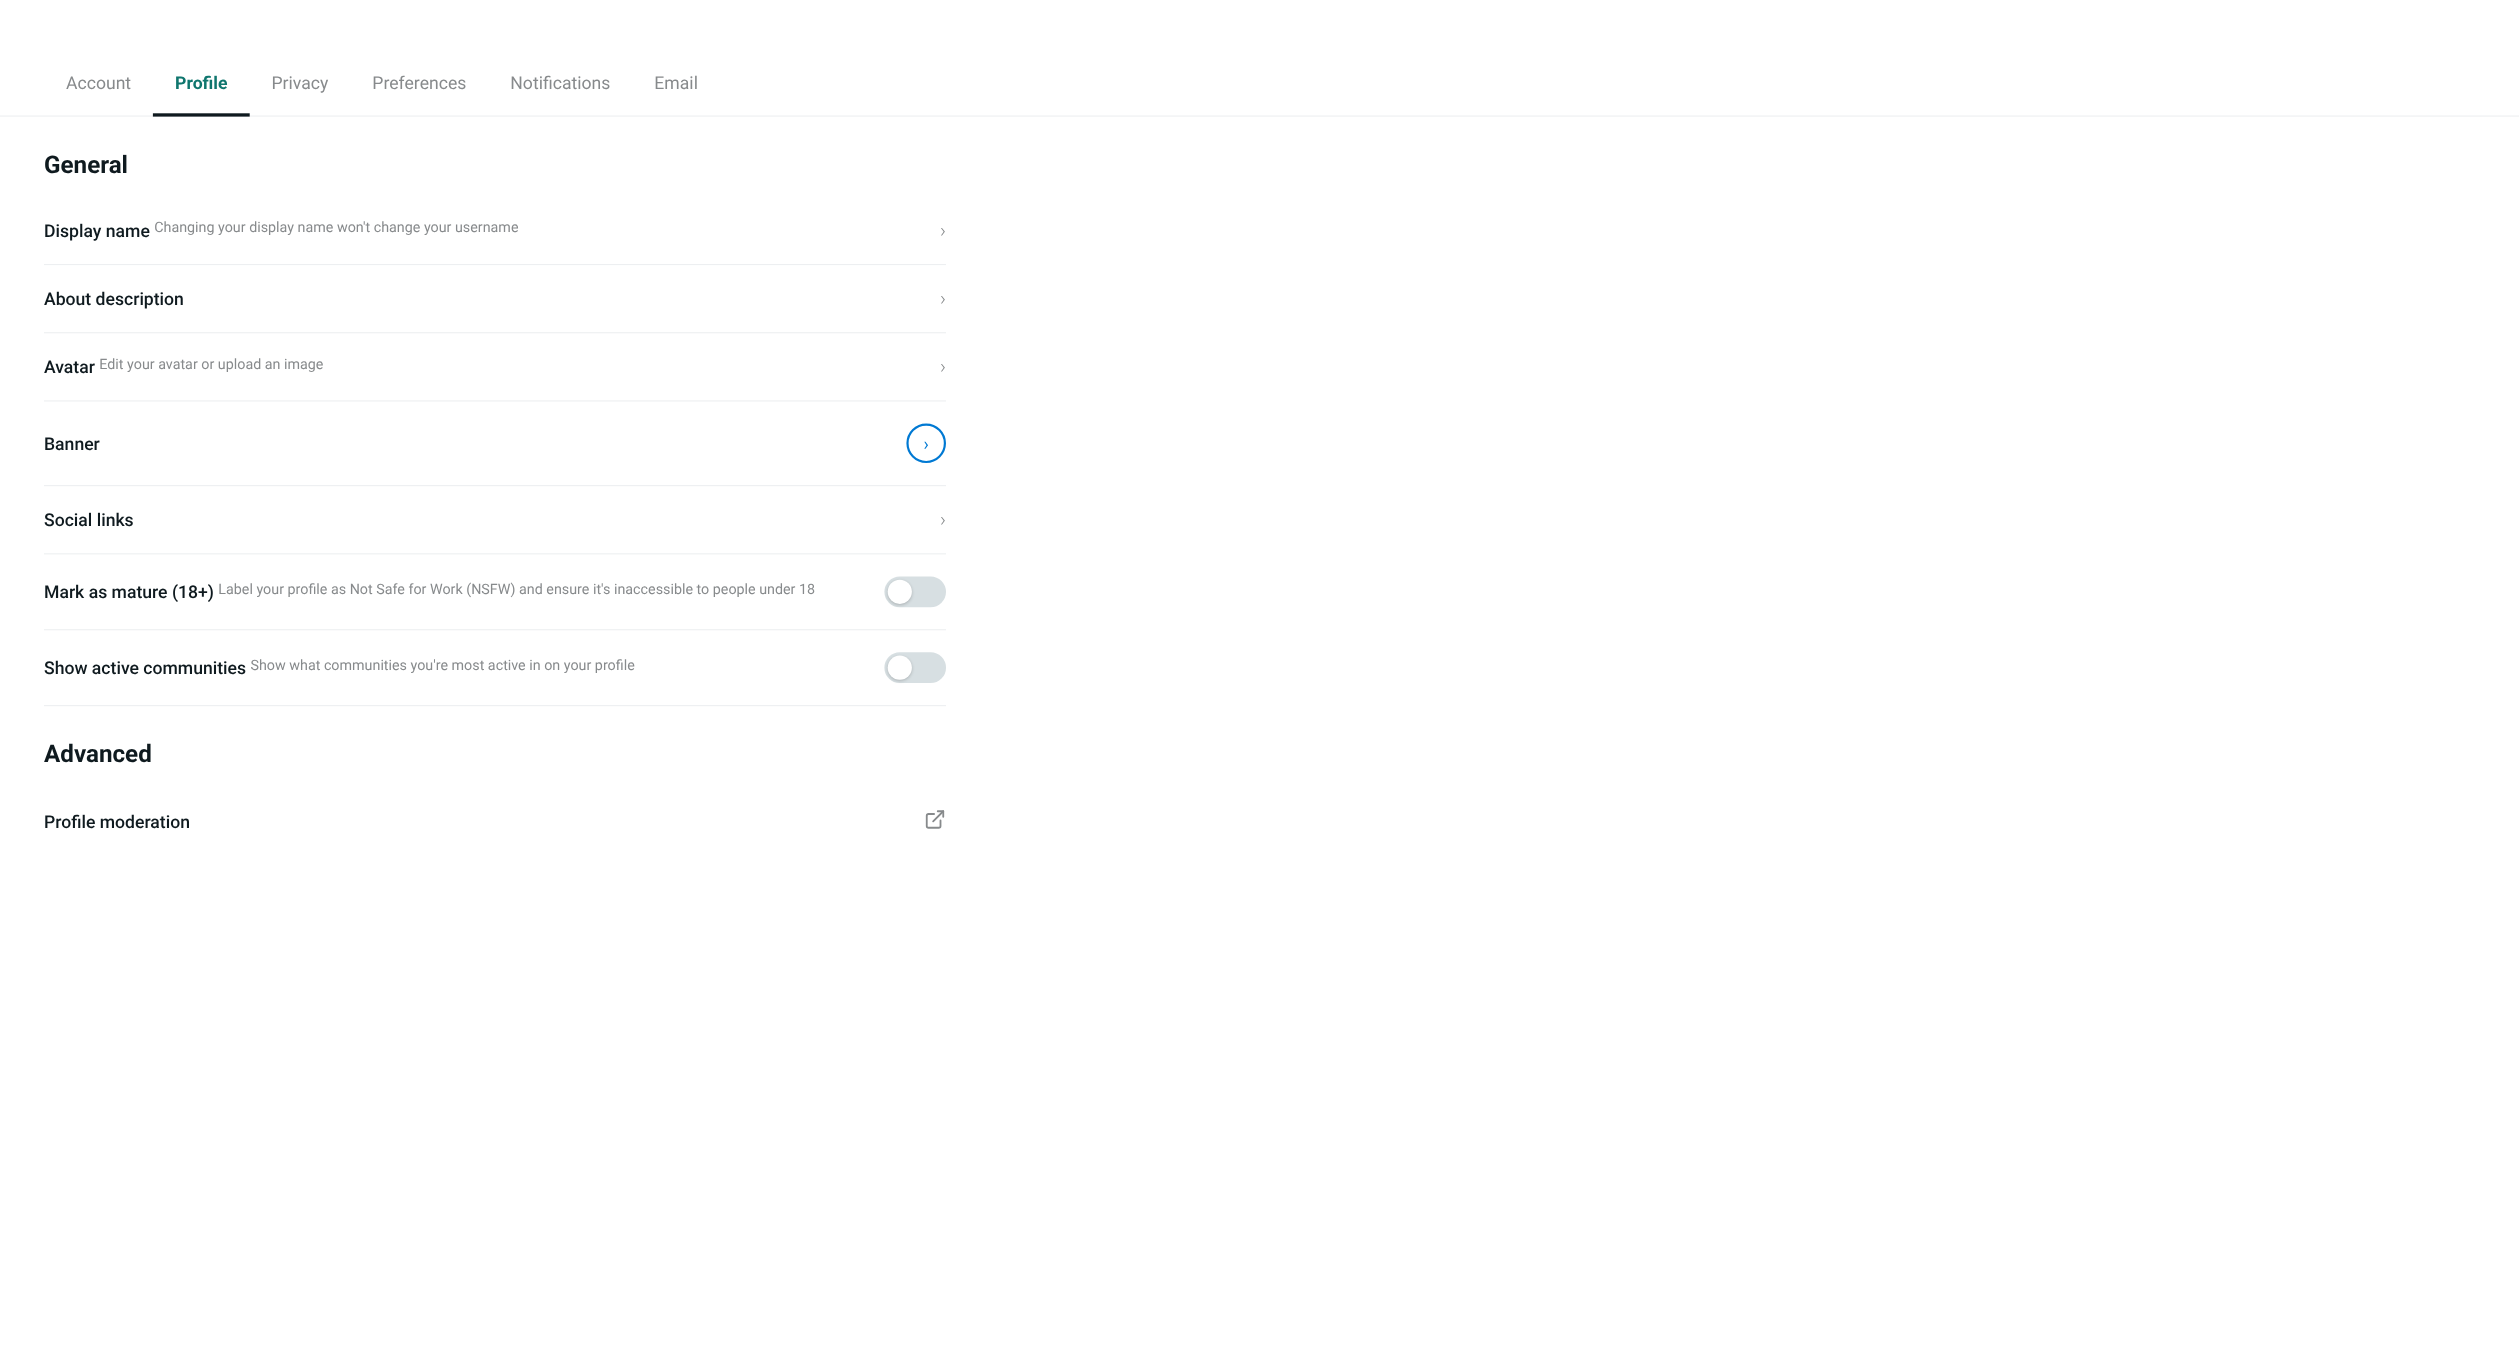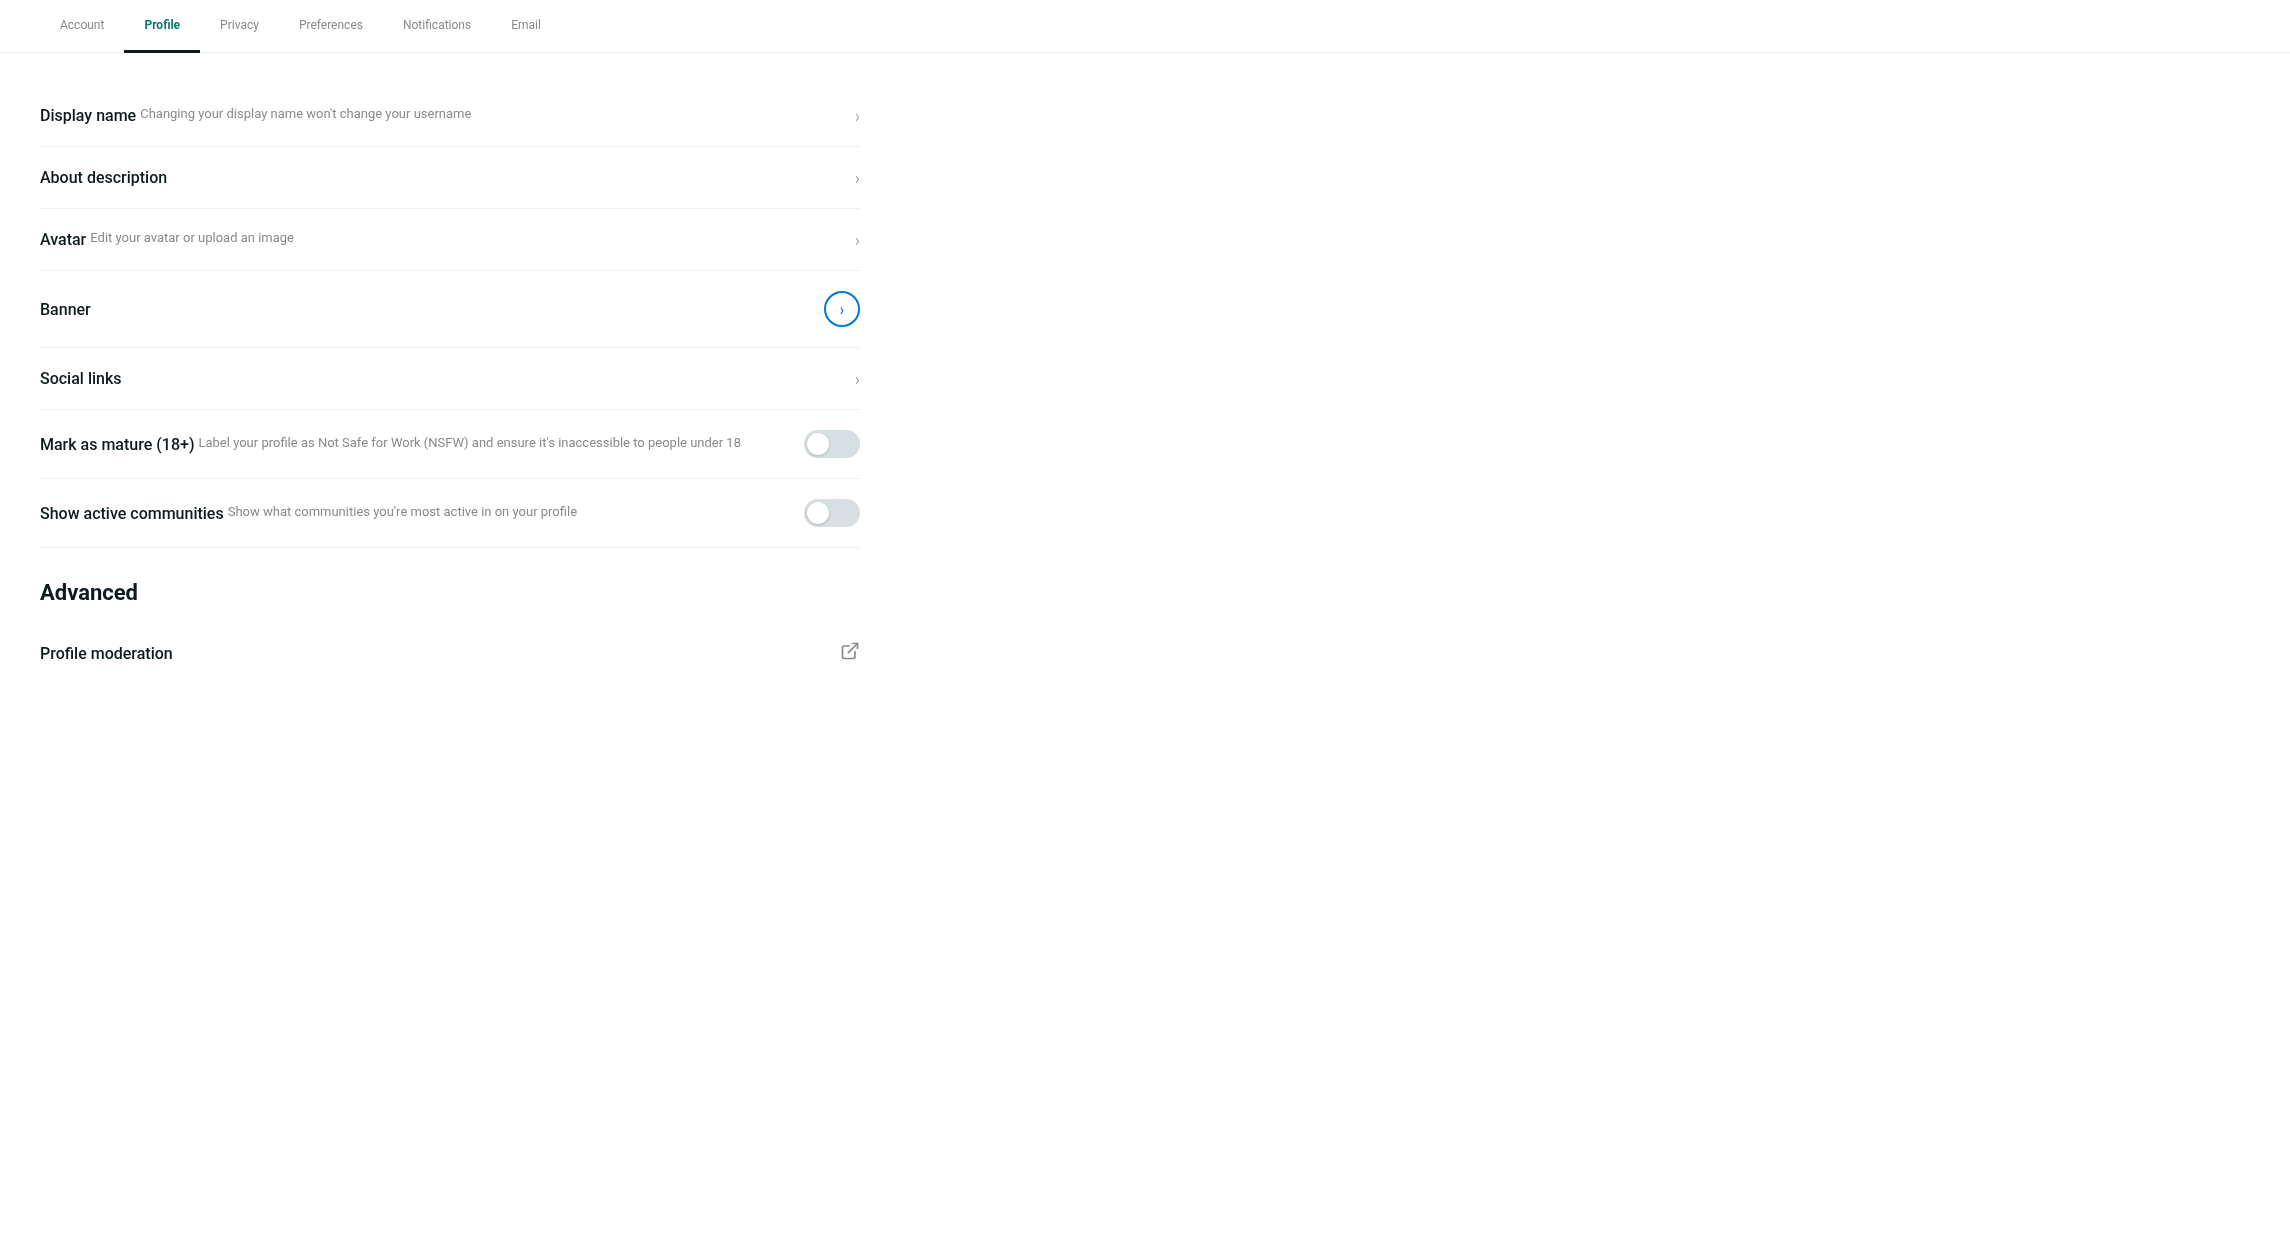--- a/index.html
+++ b/index.html
@@ -16,28 +16,29 @@
     }
 
     .tabs-container {
       display: flex;
       border-bottom: 1px solid #edeff1;
       padding: 0 40px;
     }
 
     .tab-item {
       padding: 18px 20px;
-      font-size: 12px;
+      font-size: 16px;
       color: #878a8c;
       cursor: pointer;
       border-bottom: 3px solid transparent;
       margin-bottom: -1px;
       font-weight: 400;
       text-decoration: none;
       white-space: nowrap;
+      margin-top: 48px;
     }
 
     .tab-item.active {
       color: #0f766e;
       font-weight: 700;
       border-bottom: 3px solid #0f1a1f;
     }
 
     .content-area {
       padding: 32px 40px;
@@ -174,20 +175,21 @@
   <a class="tab-item active">Profile</a>
   <a class="tab-item">Privacy</a>
   <a class="tab-item">Preferences</a>
   <a class="tab-item">Notifications</a>
   <a class="tab-item">Email</a>
 </div>
 
 <div class="content-area">
 
   <div class="general-section">
+    <div class="section-title">General</div>
 
     <div class="settings-row">
       <div class="row-content">
         <span class="row-title">Display name</span>
         <span class="row-subtitle">Changing your display name won't change your username</span>
       </div>
       <div class="row-action">
         <span class="chevron-icon">›</span>
       </div>
     </div>

